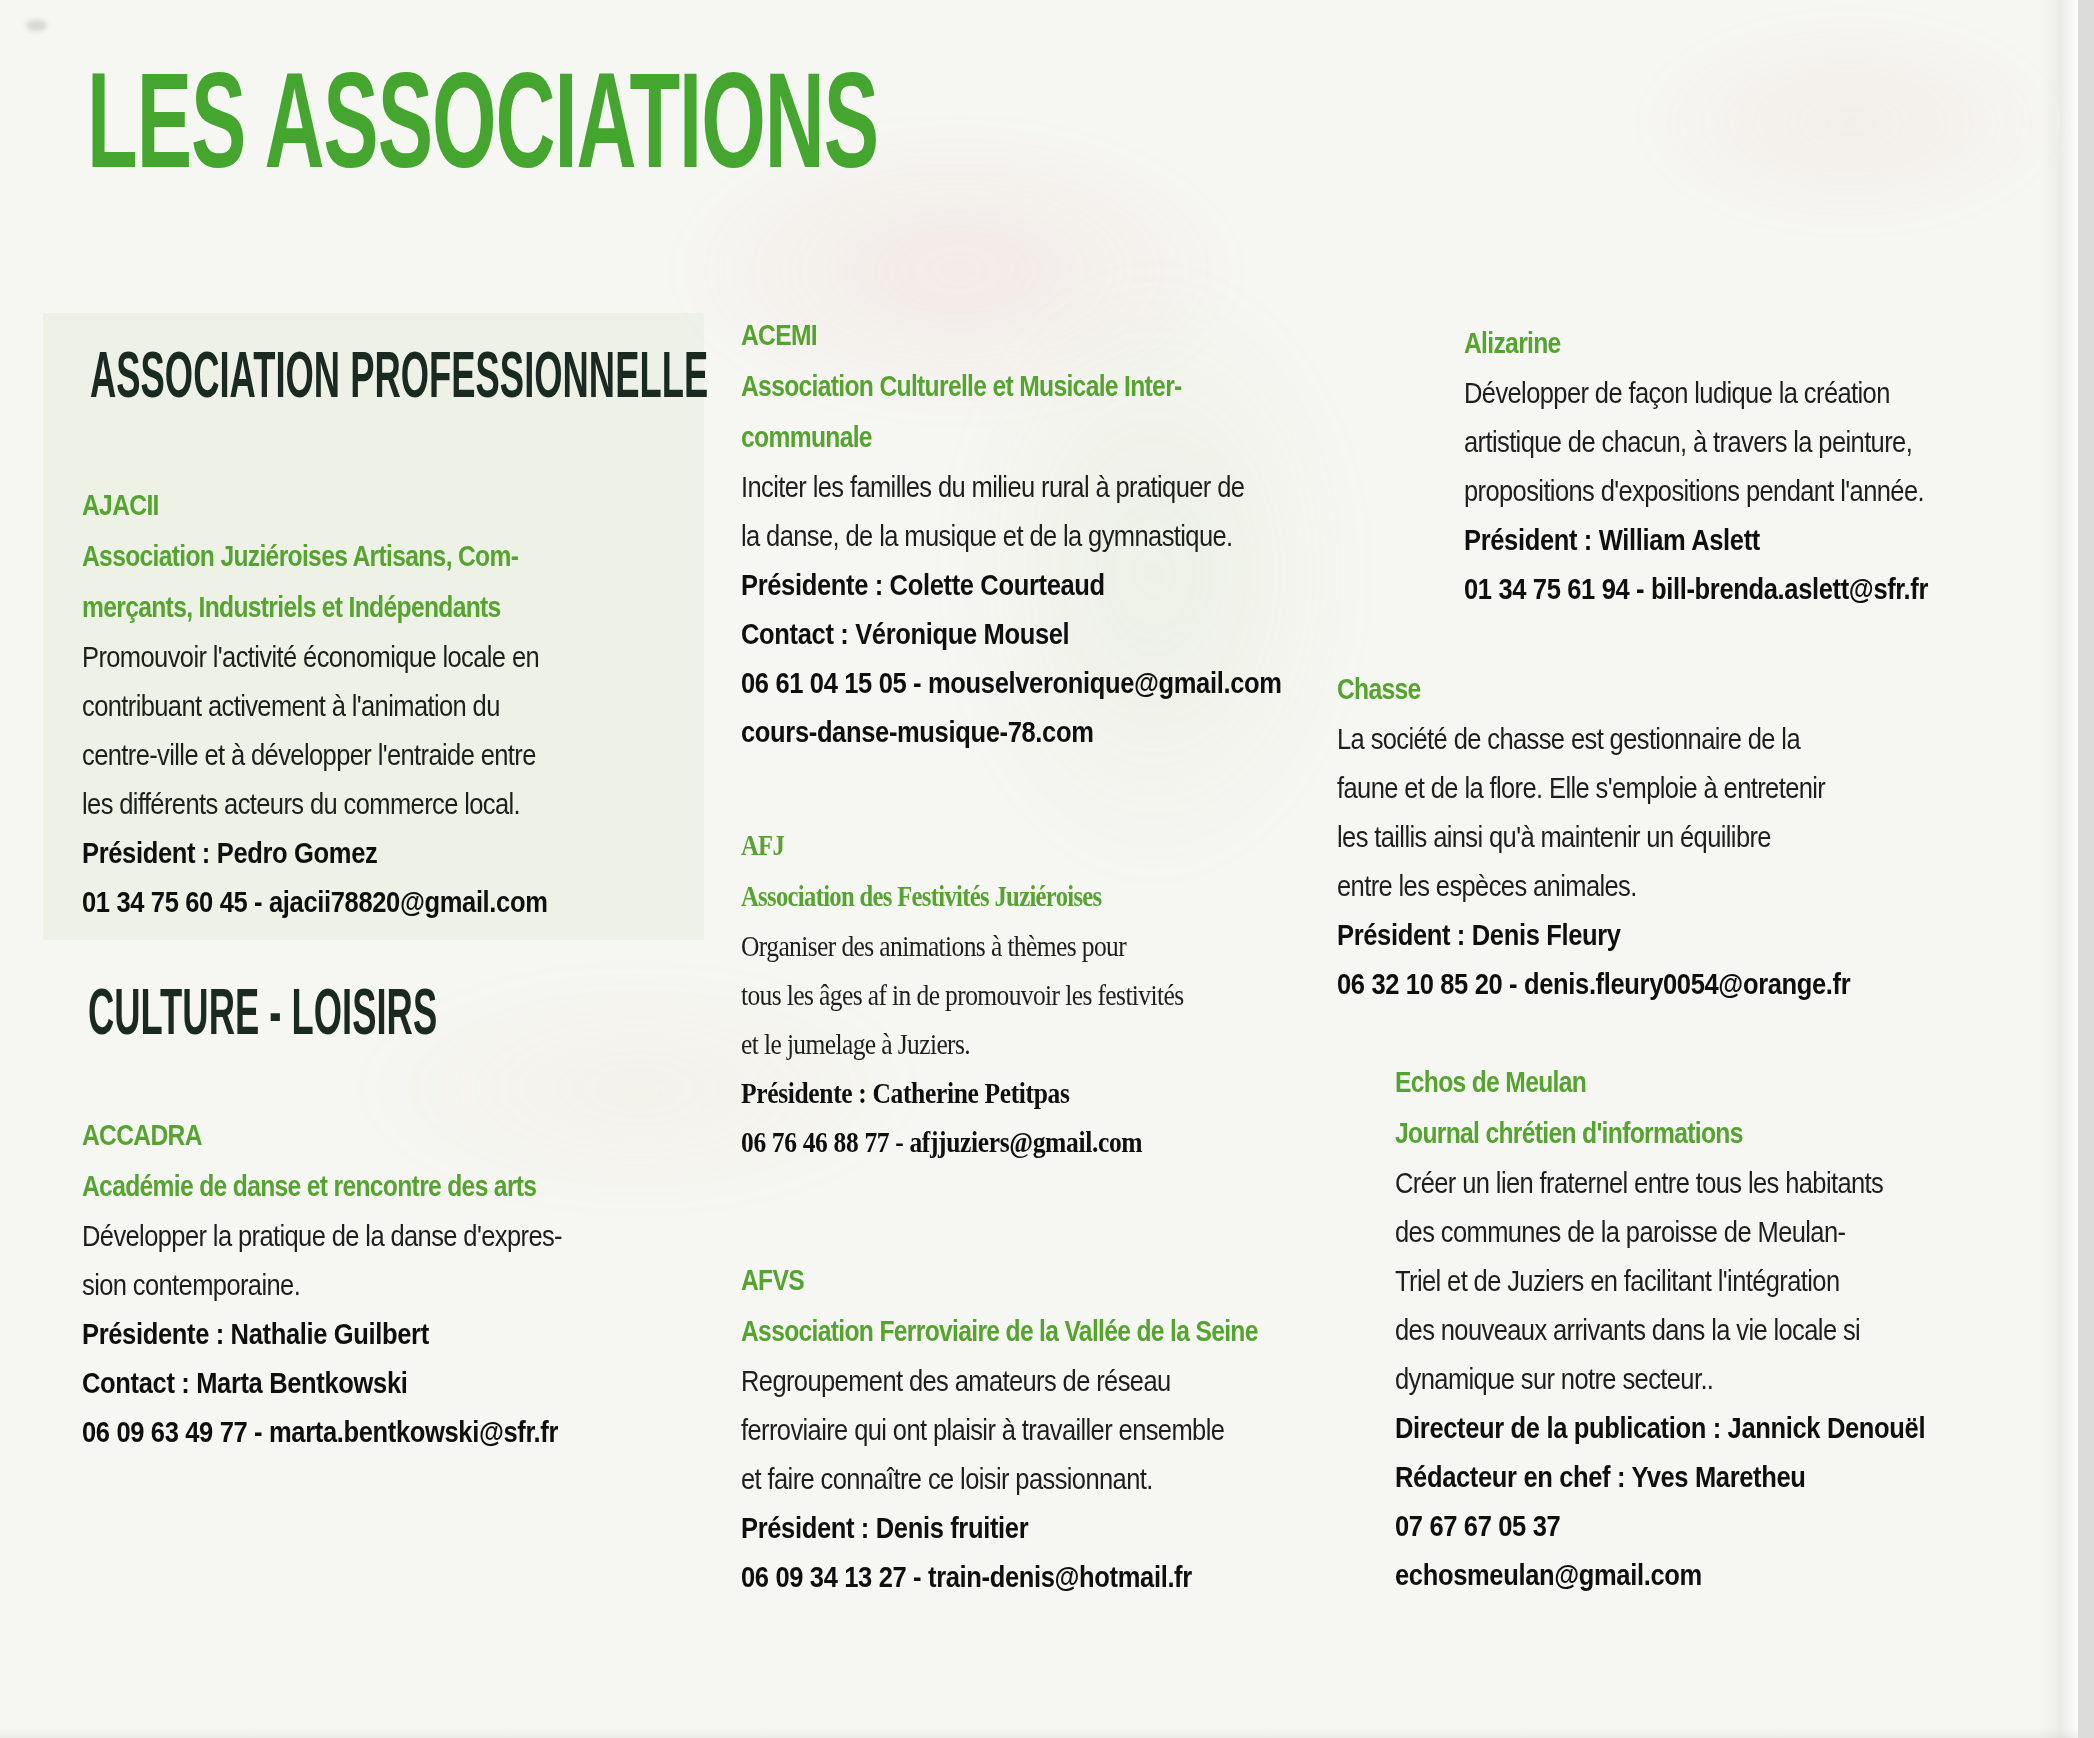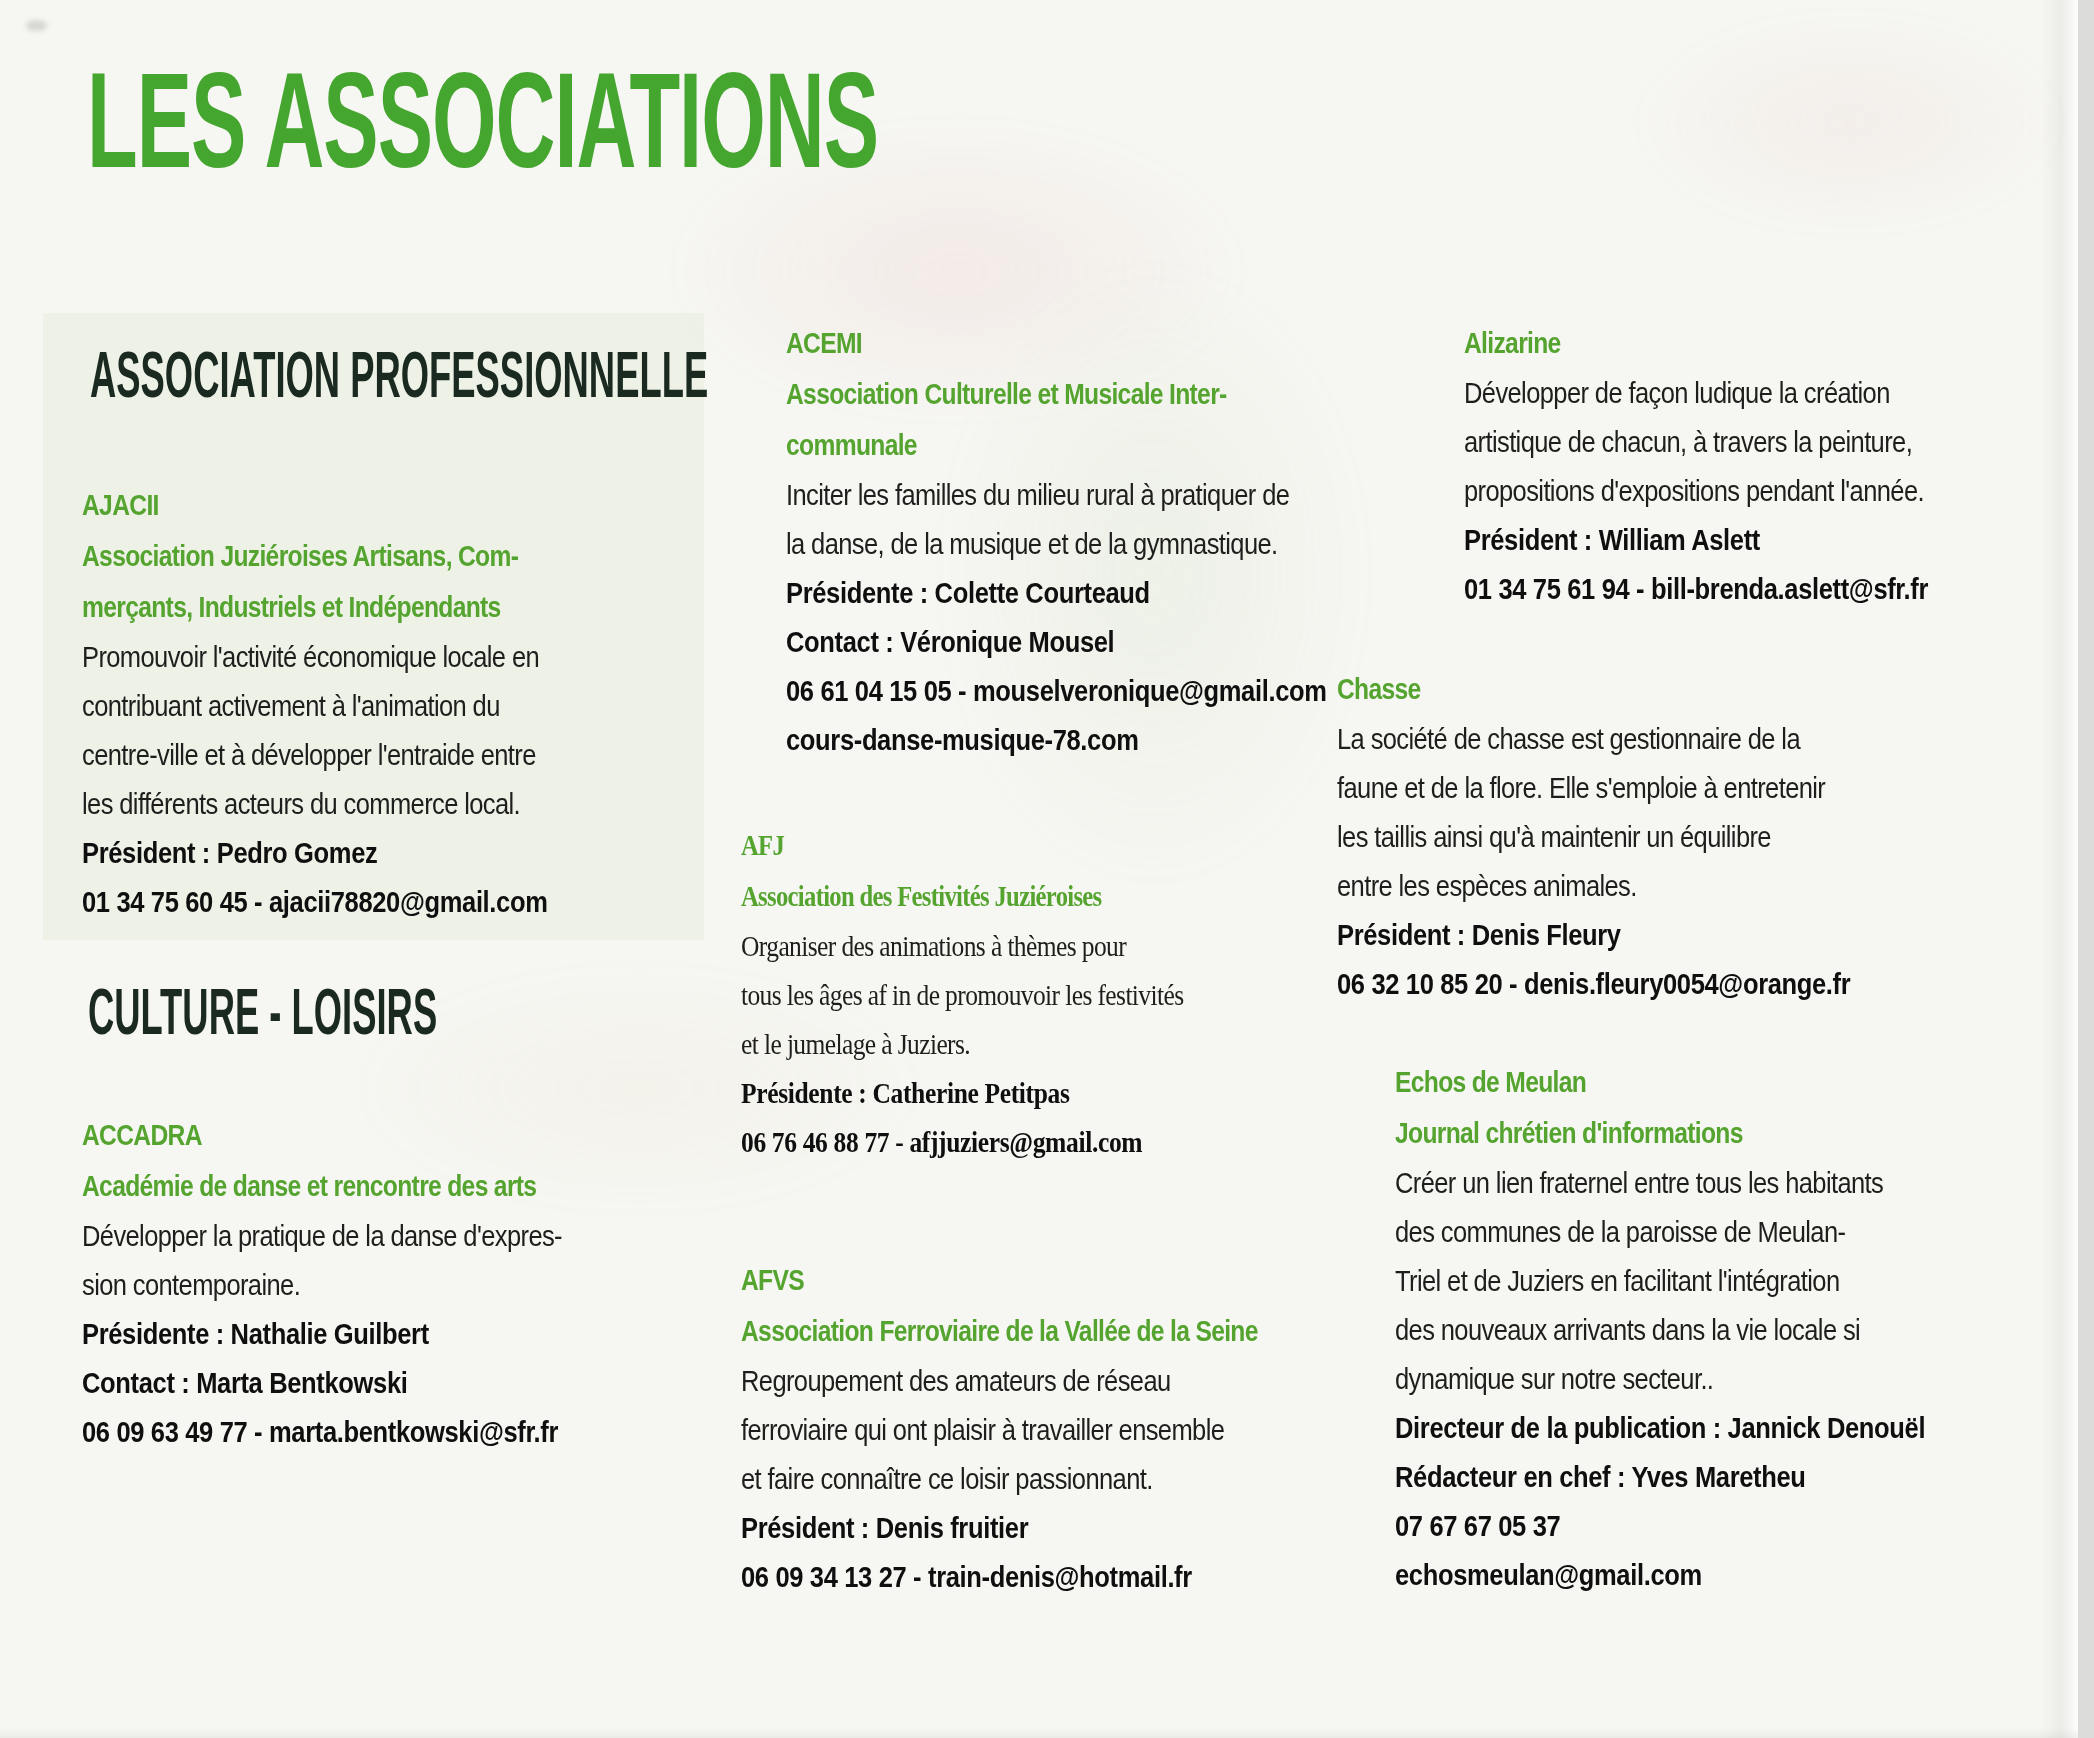--- a/index.html
+++ b/index.html
@@ -46,21 +46,21 @@
   #sec-culture        { left:88px; top:979px; }
 
   .assoc { position:absolute; width:646px; }
   .t-line { white-space:nowrap; transform-origin:left center; font-size:29px; }
   .green-line   { transform:scaleX(.85); letter-spacing:-0.8px;   line-height:51px; font-weight:700; color:#55a42f; }
   .desc-line    { transform:scaleX(.88); letter-spacing:-0.7px;  line-height:49px; font-weight:400; color:#1e1e1c; }
   .contact-line { transform:scaleX(.88); letter-spacing:-0.4px;  line-height:49px; font-weight:700; color:#0f0f0f; }
 
   #ajacii    { left:82px;  top:480px;  }
   #accadra   { left:82px;  top:1110px; }
-  #acemi     { left:741px;  top:318px;margin-left:45px;  }
+  #acemi     { left:741px;  top:310px;  }
   #afj       { left:741px;  top:820px;font-family:Liberation Serif, serif; }
   #afvs      { left:741px;  top:1255px; }
   #alizarine { left:1464px; top:318px;  }
   #chasse    { left:1337px; top:664px;  }
   #echos     { left:1395px; top:1057px; }
 </style>
 </head>
 <body>
 
 <div class="page">

